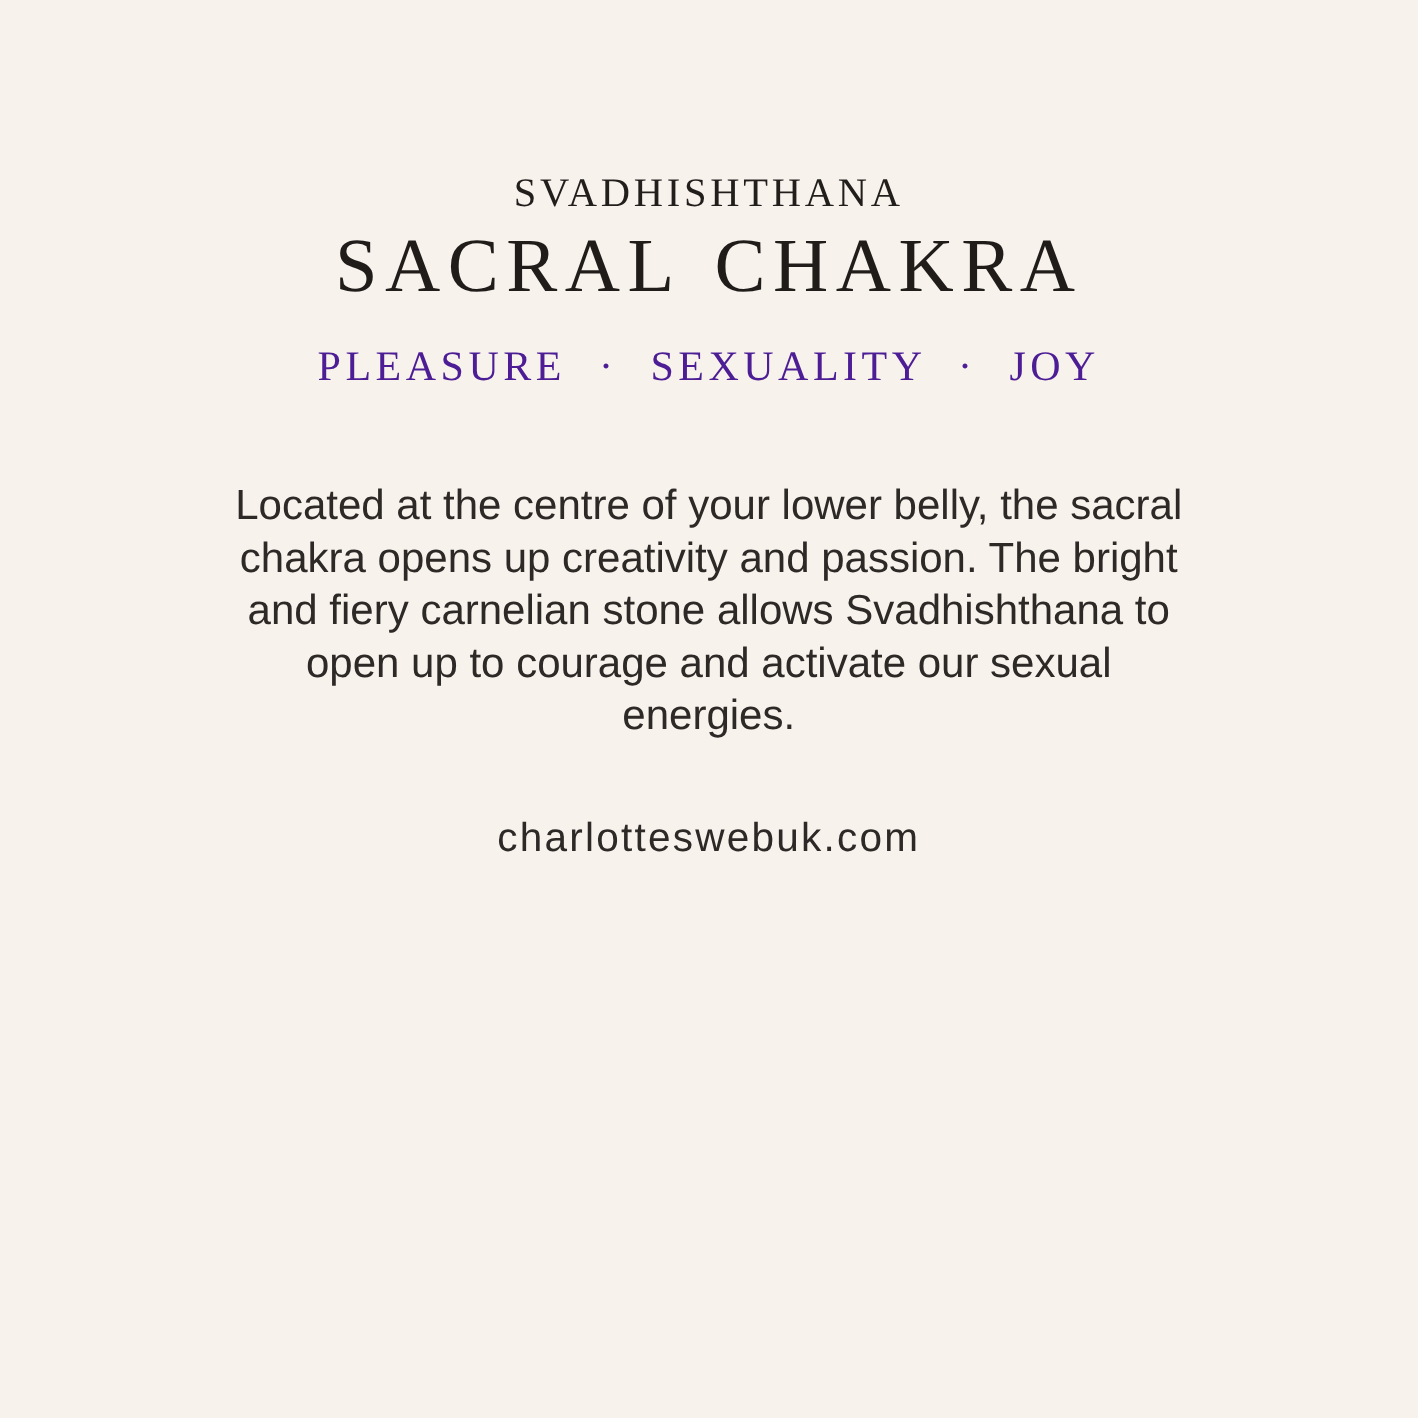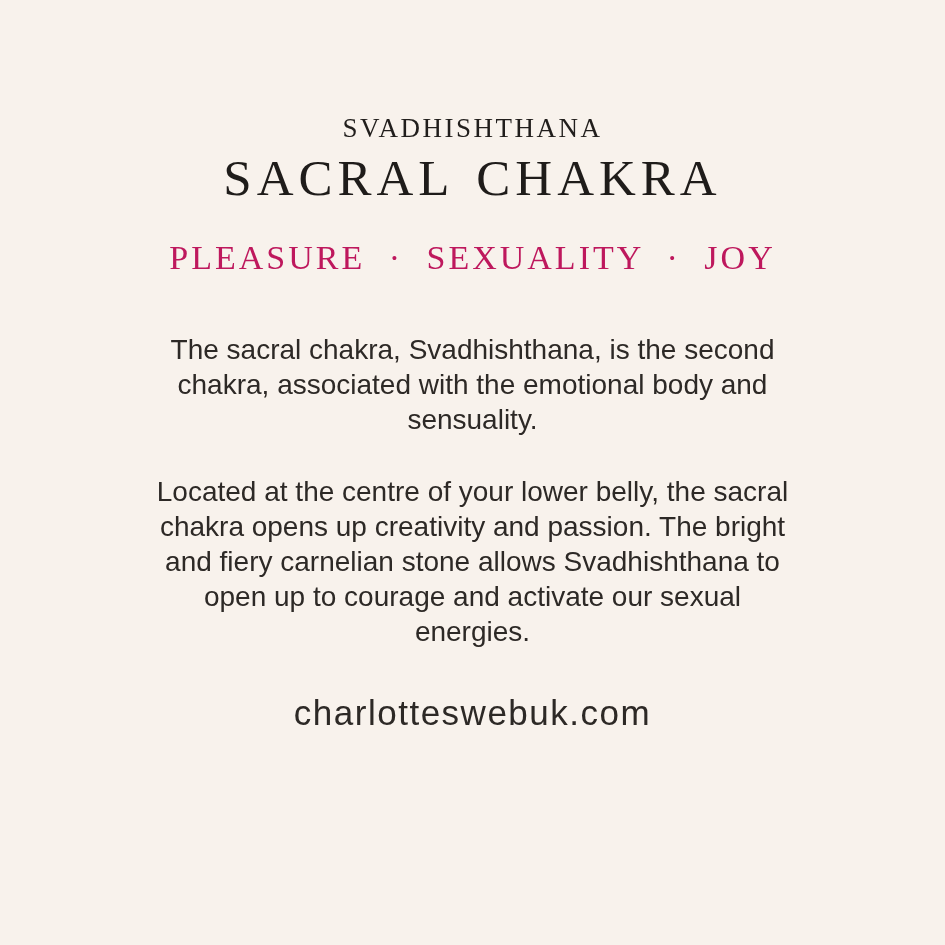--- a/index.html
+++ b/index.html
@@ -31,63 +31,60 @@
     font-family: "Liberation Serif", "DejaVu Serif", serif;
     font-size: 51px;
     line-height: 52px;
     letter-spacing: 5px;
     word-spacing: 6px;
     margin-top: 8px;
     color: #1f1c1a;
   }
   .keywords {
     font-family: "Liberation Serif", "DejaVu Serif", serif;
-    font-size: 34px;
+    font-size: 28px;
     line-height: 32px;
     letter-spacing: 3px;
     word-spacing: 12px;
-    margin-top: 38px;
-    color: #be185d;
+    margin-top: 25px;
+    color: #4c1d95;
   }
   .paragraphs {
     margin-top: 58px;
   }
   .paragraph {
     font-family: "Liberation Sans", "DejaVu Sans", sans-serif;
     font-size: 28px;
     line-height: 35px;
     color: #2d2926;
     white-space: pre-line;
     margin: 0 auto;
     max-width: 760px;
   }
   .paragraph + .paragraph {
     margin-top: 37px;
   }
   .website {
     font-family: "Liberation Sans", "DejaVu Sans", sans-serif;
-    font-size: 35px;
+    font-size: 27px;
     line-height: 32px;
     letter-spacing: 1.5px;
     margin-top: 48px;
     color: #2d2926;
   }
 </style>
 </head>
 <body>
 
 <div class="poster">
   <div class="sanskrit-name">SVADHISHTHANA</div>
   <div class="title">SACRAL CHAKRA</div>
   <div class="keywords">PLEASURE · SEXUALITY · JOY</div>
 
   <div class="paragraphs">
-    <p class="paragraph">The sacral chakra, Svadhishthana, is the second
-chakra, associated with the emotional body and
-sensuality.</p>
     <p class="paragraph">Located at the centre of your lower belly, the sacral
 chakra opens up creativity and passion. The bright
 and fiery carnelian stone allows Svadhishthana to
 open up to courage and activate our sexual
 energies.</p>
   </div>
 
   <div class="website">charlotteswebuk.com</div>
 </div>
 

